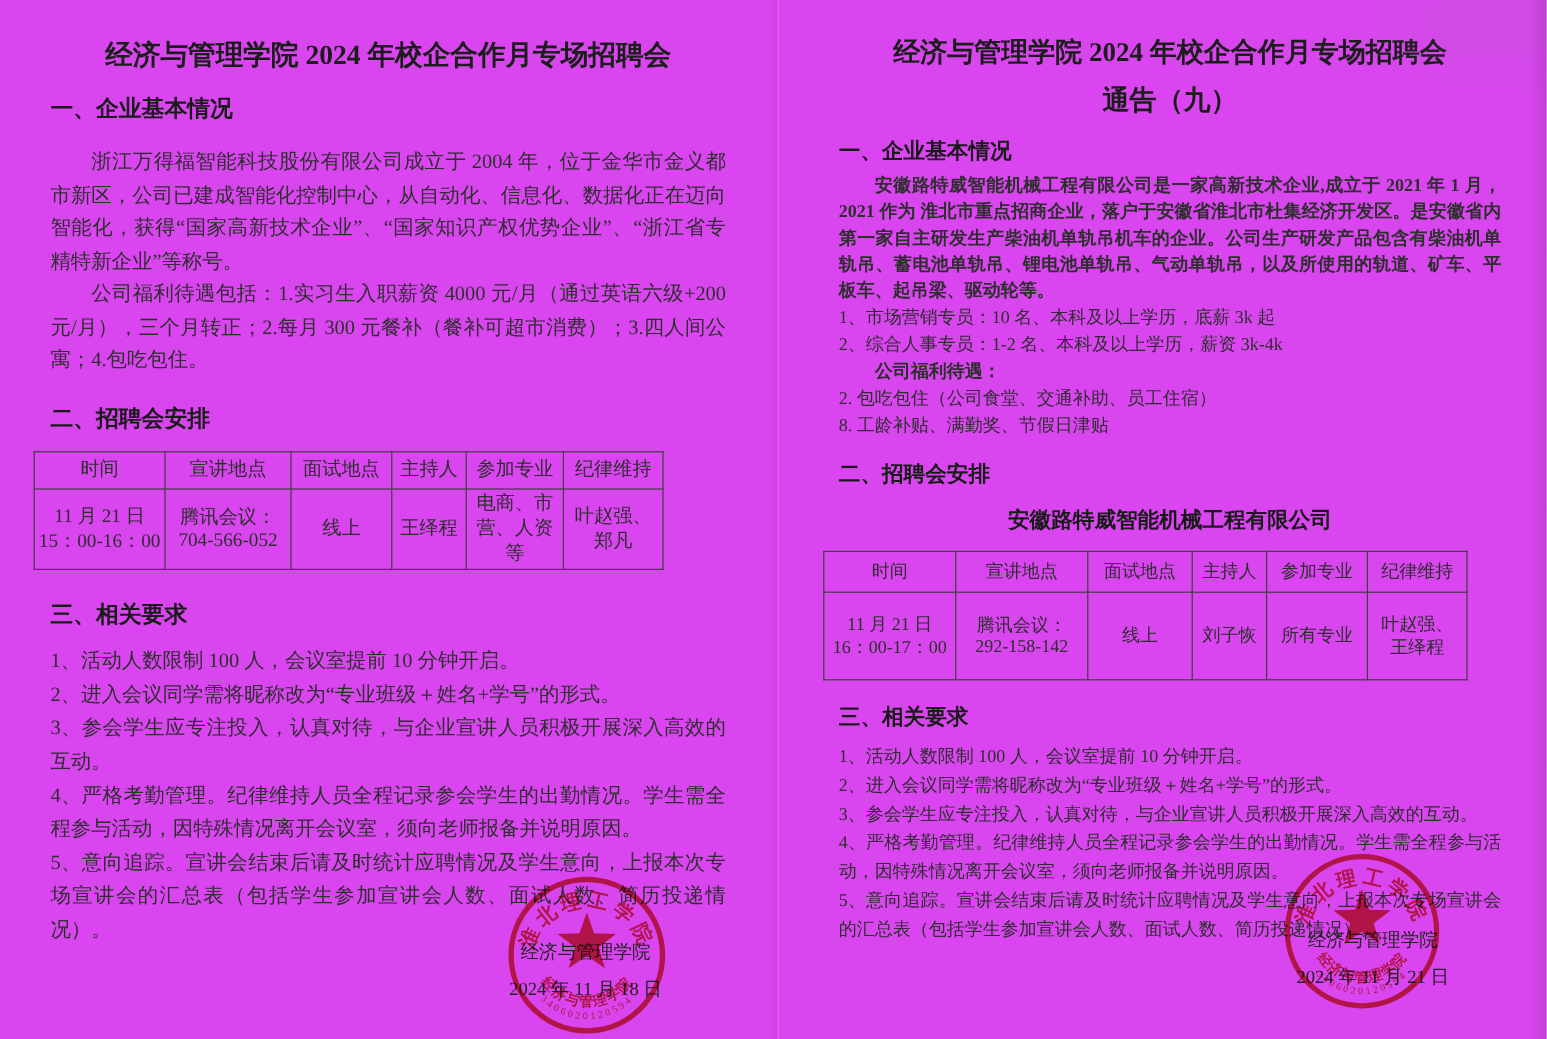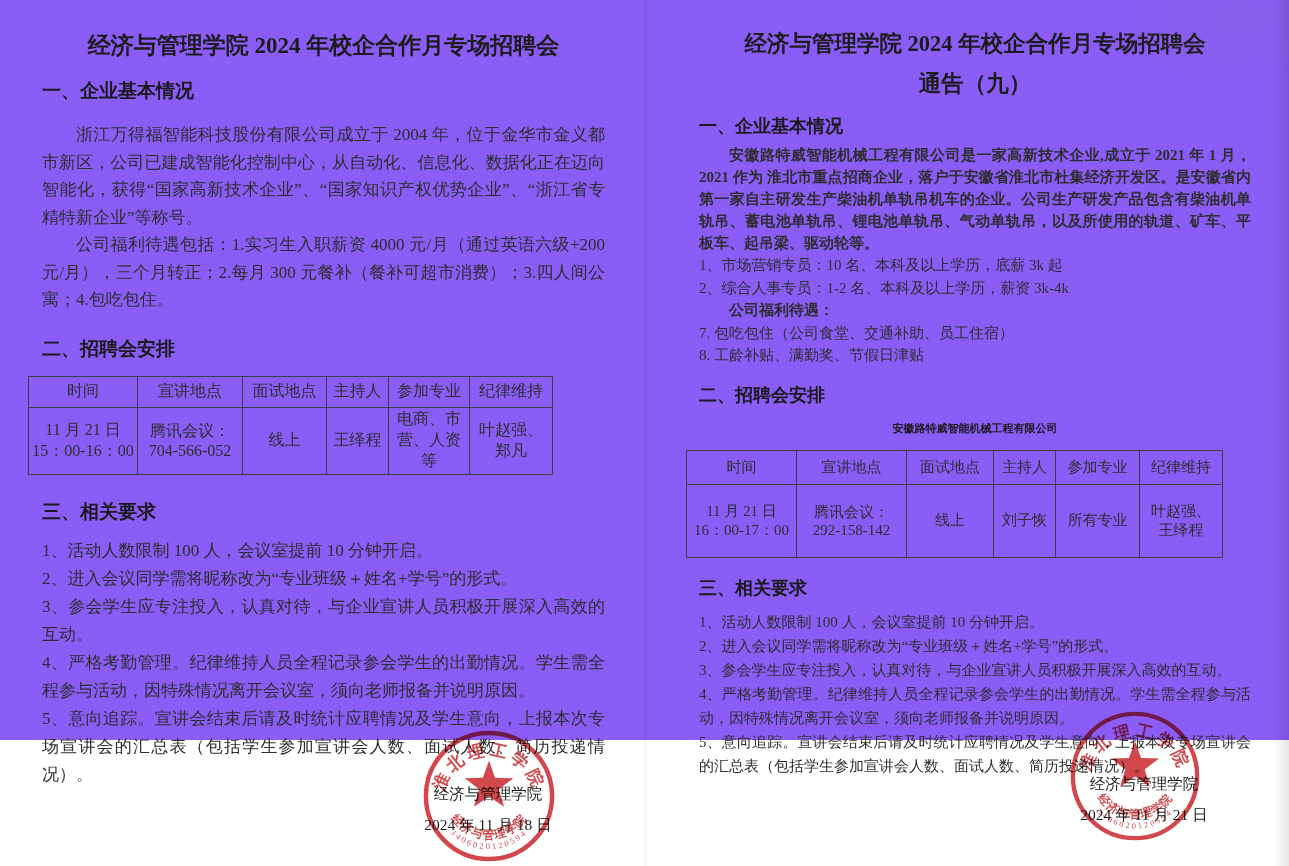--- a/index.html
+++ b/index.html
@@ -2,21 +2,21 @@
 <html><head>
 <meta charset="utf-8">
 <style>
   html,body{margin:0;padding:0;}
   body{
     width:1289px;height:866px;position:relative;overflow:hidden;
     background:#ffffff;
     font-family:"Liberation Serif","DejaVu Serif",serif;
     color:#2e2e2e;
   }
-  .page{position:absolute;top:0;height:740px;background:#8b5cf6;box-sizing:border-box;}
+  .page{position:absolute;top:0;height:866px;background:#d946ef;box-sizing:border-box;}
   .page-left{left:0;width:649px;padding:26px 44px 0 42px;}
   .page-right{left:649px;width:640px;padding:24px 38px 0 50px;}
   .seam{position:absolute;left:644px;top:0;width:3px;height:866px;background:rgba(0,0,0,0.04);}
   .edge-shade{position:absolute;right:0;top:0;width:16px;height:866px;
     background:linear-gradient(to right,rgba(0,0,0,0),rgba(0,0,0,0.10));}
   .smudge{position:absolute;left:1120px;top:0;width:169px;height:90px;
     background:radial-gradient(ellipse at 70% 20%,rgba(120,120,120,0.10),rgba(0,0,0,0) 70%);}
 
   
   .pl-title{font-size:23px;font-weight:bold;text-align:center;line-height:40px;color:#1c1c1c;}
@@ -43,21 +43,21 @@
 
   
   .pr-title{font-size:22.5px;font-weight:bold;text-align:center;line-height:40px;color:#1c1c1c;}
   .pr-sec{font-size:18px;font-weight:bold;color:#1a1a1a;}
   .pr-sec.s1{margin-top:10px;}
   .pr-sec.s2{margin-top:16px;}
   .pr-sec.s3{margin-top:18px;}
   .pr-para{font-size:15px;line-height:22px;text-align:justify;text-indent:2em;margin-top:6px;font-weight:bold;}
   .pr-line{font-size:15px;line-height:22.5px;text-align:justify;}
   .pr-line.indent{text-indent:2em;font-weight:bold;}
-  .pr-company{font-size:11px;font-weight:bold;text-align:center;margin-top:14px;color:#1a1a1a;}
+  .pr-company{font-size:18px;font-weight:bold;text-align:center;margin-top:14px;color:#1a1a1a;}
   .pr-req{margin-top:10px;}
   .pr-req .req-item{font-size:15px;line-height:24px;text-align:justify;}
 
   
   .sig{position:absolute;text-align:center;font-size:15.5px;line-height:31px;color:#222;}
   .sig-left{top:778px;left:408px;width:160px;}
   .sig-right{top:768px;left:412px;width:166px;}
   .seal{position:absolute;mix-blend-mode:multiply;opacity:0.9;}
   .seal-left{left:420px;top:727px;}
   .seal-right{left:418px;top:708px;}
@@ -147,21 +147,21 @@
 <div class="page page-right">
   <div class="pr-title">经济与管理学院 2024 年校企合作月专场招聘会</div>
   <div class="pr-title">通告（九）</div>
 
   <div class="pr-sec s1">一、企业基本情况</div>
   <div class="pr-para">安徽路特威智能机械工程有限公司是一家高新技术企业,成立于 2021 年 1 月，2021 作为 淮北市重点招商企业，落户于安徽省淮北市杜集经济开发区。是安徽省内第一家自主研发生产柴油机单轨吊机车的企业。公司生产研发产品包含有柴油机单轨吊、蓄电池单轨吊、锂电池单轨吊、气动单轨吊，以及所使用的轨道、矿车、平板车、起吊梁、驱动轮等。</div>
 
   <div class="pr-line">1、市场营销专员：10 名、本科及以上学历，底薪 3k 起</div>
   <div class="pr-line">2、综合人事专员：1-2 名、本科及以上学历，薪资 3k-4k</div>
   <div class="pr-line indent">公司福利待遇：</div>
-  <div class="pr-line">7. 包吃包住（公司食堂、交通补助、员工住宿）</div>
+  <div class="pr-line">2. 包吃包住（公司食堂、交通补助、员工住宿）</div>
   <div class="pr-line">8. 工龄补贴、满勤奖、节假日津贴</div>
 
   <div class="pr-sec s2">二、招聘会安排</div>
   <div class="pr-company">安徽路特威智能机械工程有限公司</div>
 
   <table class="sched tbl-right">
     <colgroup>
       <col style="width:110px">
         <col style="width:110px">
         <col style="width:87px">

